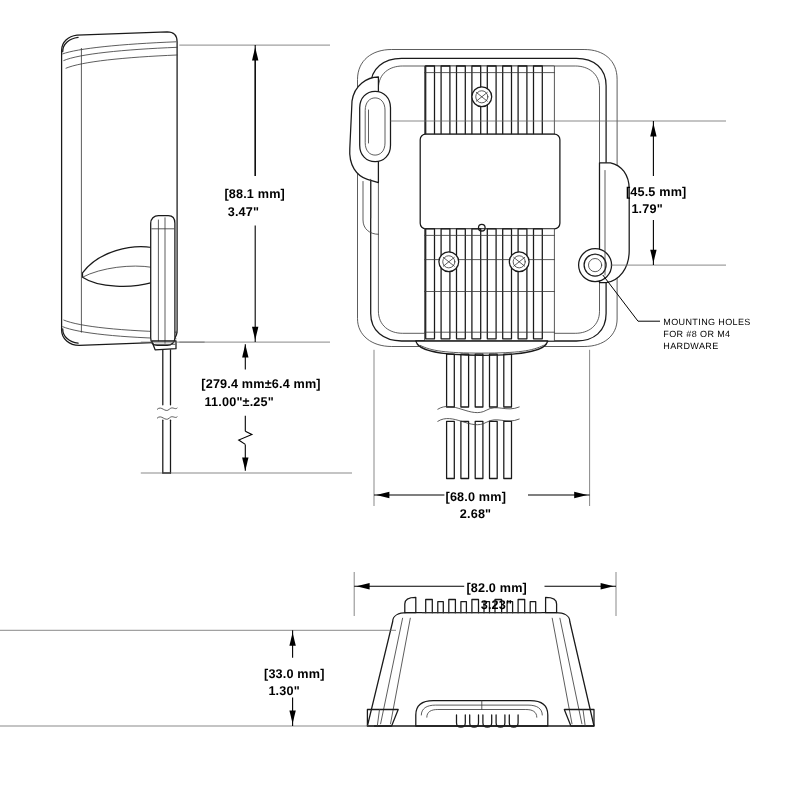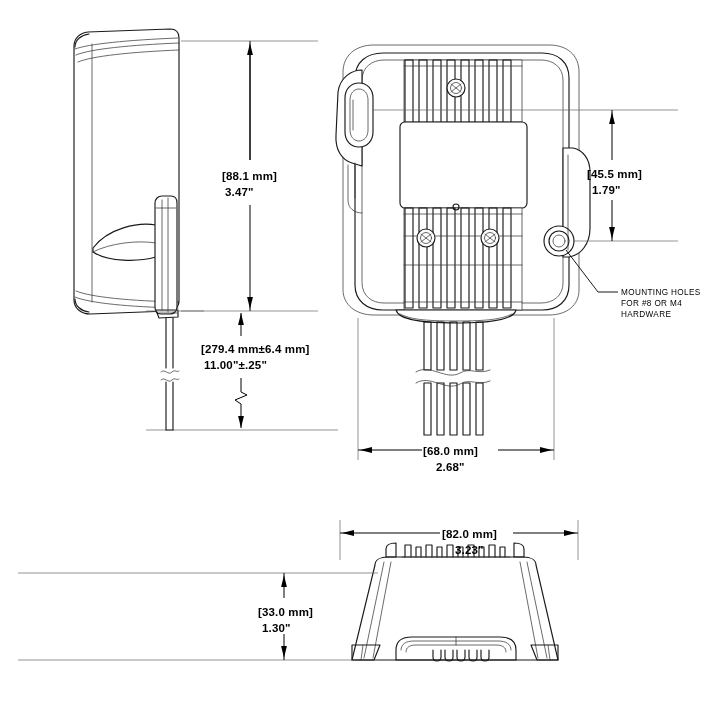--- a/index.html
+++ b/index.html
@@ -14,21 +14,20 @@
     font-family: "Liberation Sans", sans-serif;
     overflow: hidden;
     position: relative;
   }
   #sheet {
     position: absolute;
     left: 0;
     top: 0;
     width: 668px;
     height: 720px;
-    margin-left: 18px;
   }
   svg#drawing {
     display: block;
     width: 720px;
     height: 720px;
   }
   .ln {
     fill: none;
     stroke: #1a1a1a;
     stroke-width: 1.15;

